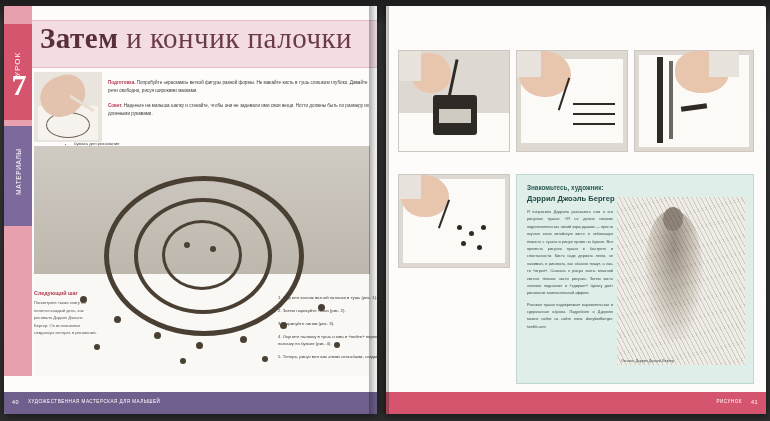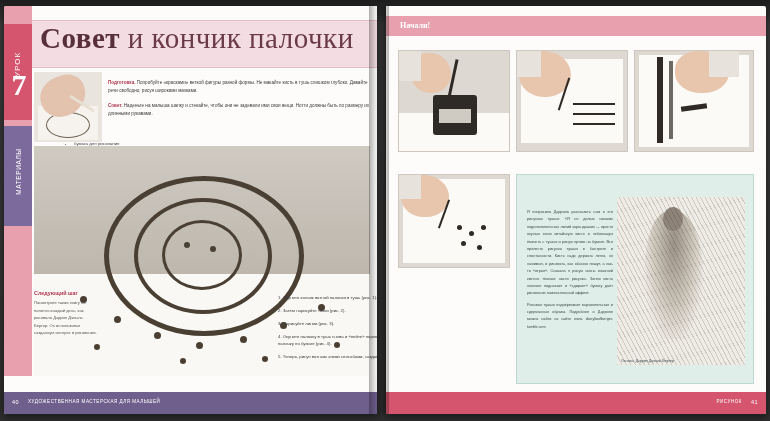--- a/index.html
+++ b/index.html
@@ -224,21 +224,21 @@
     </div>
 
     <ul class="mat-list">
       <li>бумага для рисования</li>
       <li>тушь в небольшой непроливайке</li>
       <li>ватные палочки</li>
     </ul>
 
     <div class="title-band"></div>
     <div class="title-txt">
-      <span class="bold">Совет</span><span class="thin"> и кончик палочки</span>
+      <span class="bold">Затем</span><span class="thin"> и кончик палочки</span>
     </div>
 
     <div class="mini-photo">
       <div class="draw"></div>
       <div class="hand"></div>
       <div class="stick"></div>
     </div>
 
     <div class="body-col">
       <p class="para">
@@ -284,23 +284,20 @@
     </ol>
 
     <div class="footer-bar">
       <div class="folio l">40</div>
       <div class="foot-txt l">ХУДОЖЕСТВЕННАЯ МАСТЕРСКАЯ ДЛЯ МАЛЫШЕЙ</div>
     </div>
   </div>
 
   <div class="page right">
 
-    <div class="head-band">
-      <span>Начали!</span>
-    </div>
 
     <div class="fig f1">
       <div class="sheet" style="left:0;top:62px;width:110px;height:38px;"></div>
       <div class="inkjar"></div>
       <div class="skin" style="left:12px;top:2px;width:40px;height:40px;"></div>
       <div class="sleeve" style="left:0;top:0;width:22px;height:30px;"></div>
       <div class="stroke" style="left:52px;top:8px;width:3px;height:44px;transform:rotate(12deg);"></div>
 
     </div>
 
@@ -332,20 +329,24 @@
       <div class="stroke" style="left:44px;top:24px;width:2px;height:30px;transform:rotate(20deg);"></div>
       <div class="stroke" style="left:58px;top:50px;width:5px;height:5px;border-radius:50%;"></div>
       <div class="stroke" style="left:70px;top:56px;width:5px;height:5px;border-radius:50%;"></div>
       <div class="stroke" style="left:82px;top:50px;width:5px;height:5px;border-radius:50%;"></div>
       <div class="stroke" style="left:62px;top:66px;width:5px;height:5px;border-radius:50%;"></div>
       <div class="stroke" style="left:78px;top:70px;width:5px;height:5px;border-radius:50%;"></div>
 
     </div>
 
     <div class="artbox">
+      <h3>
+        <span>Знакомьтесь, художник:</span>
+        <span class="name">Дэррил Джоэль Бергер</span>
+      </h3>
       <div class="art-col">
         <p>Я попросила Дэррила рассказать нам о его рисунках тушью: «Я не делаю никаких подготовительных линий карандашом — просто окунаю свою китайскую кисть в небольшую ёмкость с тушью и рисую прямо на бумаге. Вся прелесть рисунка тушью в быстроте и спонтанности. Кисть надо держать легко, не нажимая, и рисовать, как обычно пишут, а как-то «играя». Сначала я рисую очень влажной кистью тёмные части рисунка. Затем кисть немного подсыхает и «сдирает» бумагу даёт рисование замечательный эффект.</p>
         <p>Рисовал тушью подчёркивает выразительные и сдержанные образы. Подробнее о Дэрриле можно найти на сайте www. darrylioelberger. tumblr.com</p>
       </div>
       <div class="portrait">
         <div class="figure"></div>
         <div class="head"></div>
         <div class="hatch"></div>
         <div class="cap">Основа: Дэррил Джоэль Бергер</div>
       </div>

